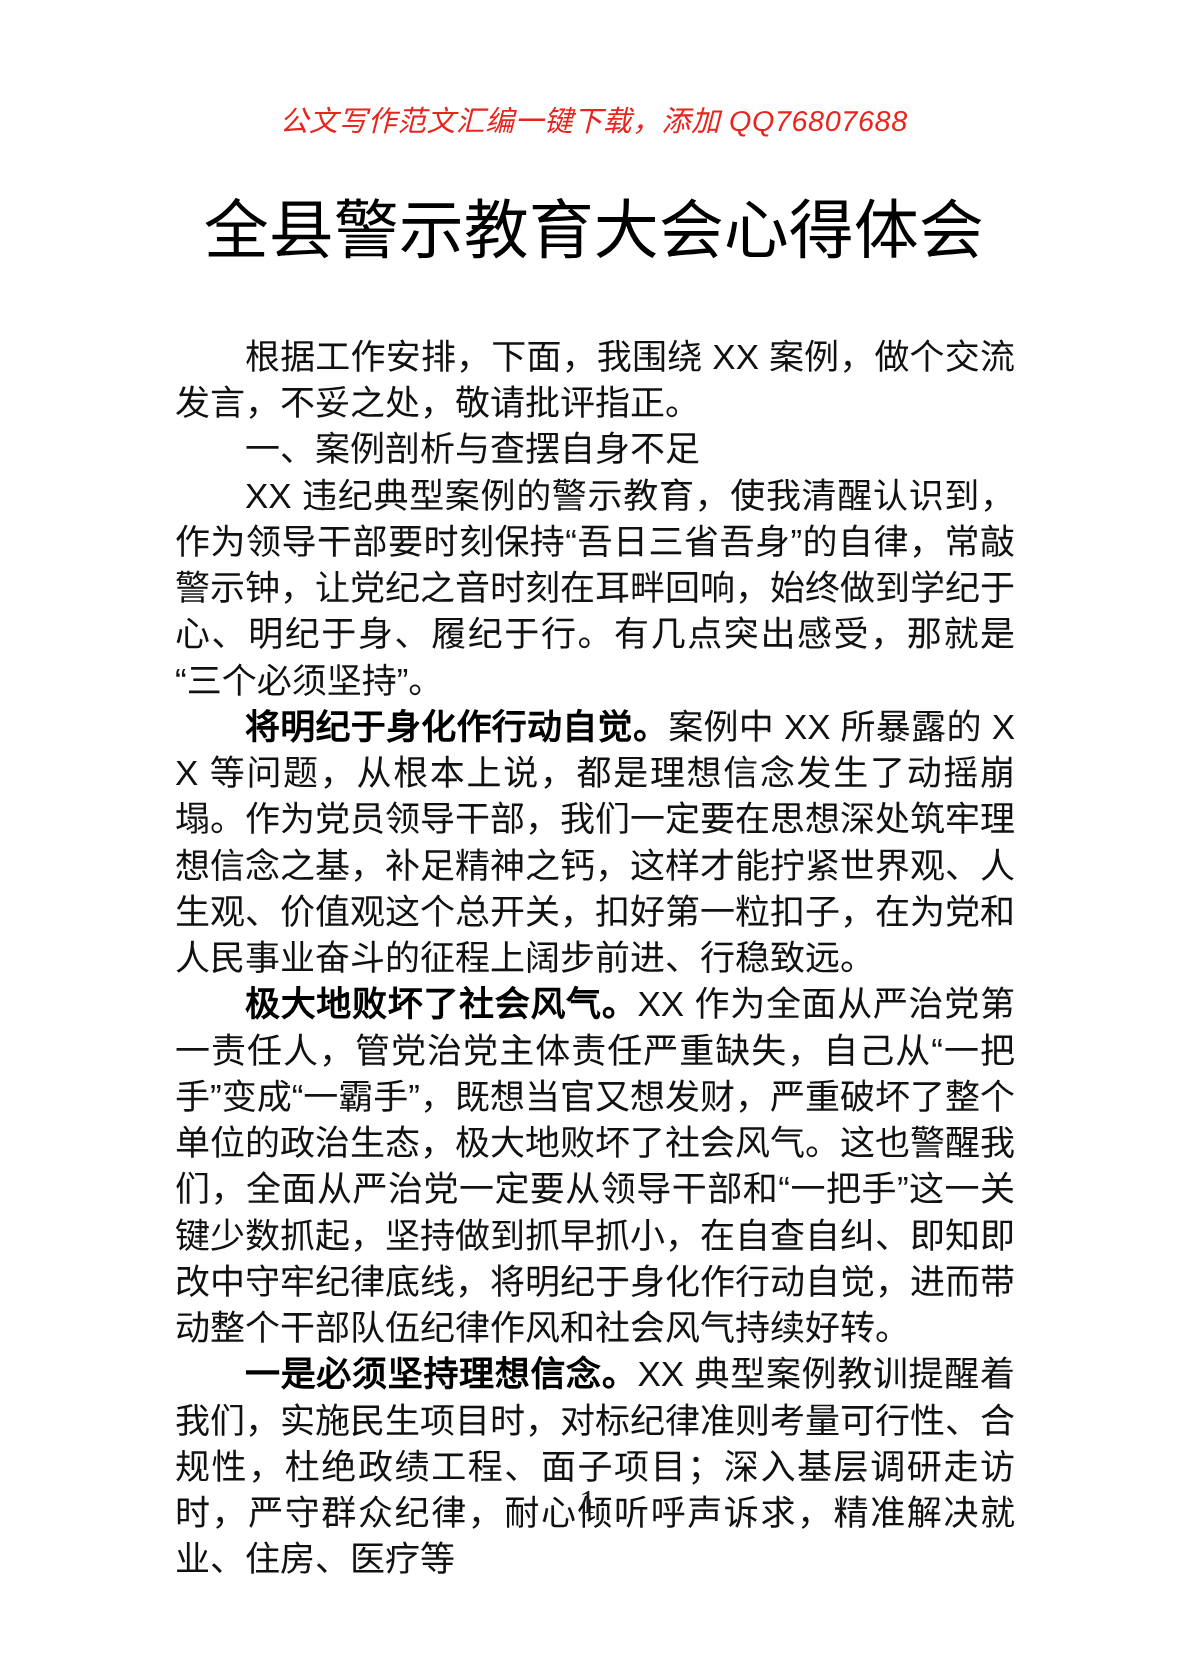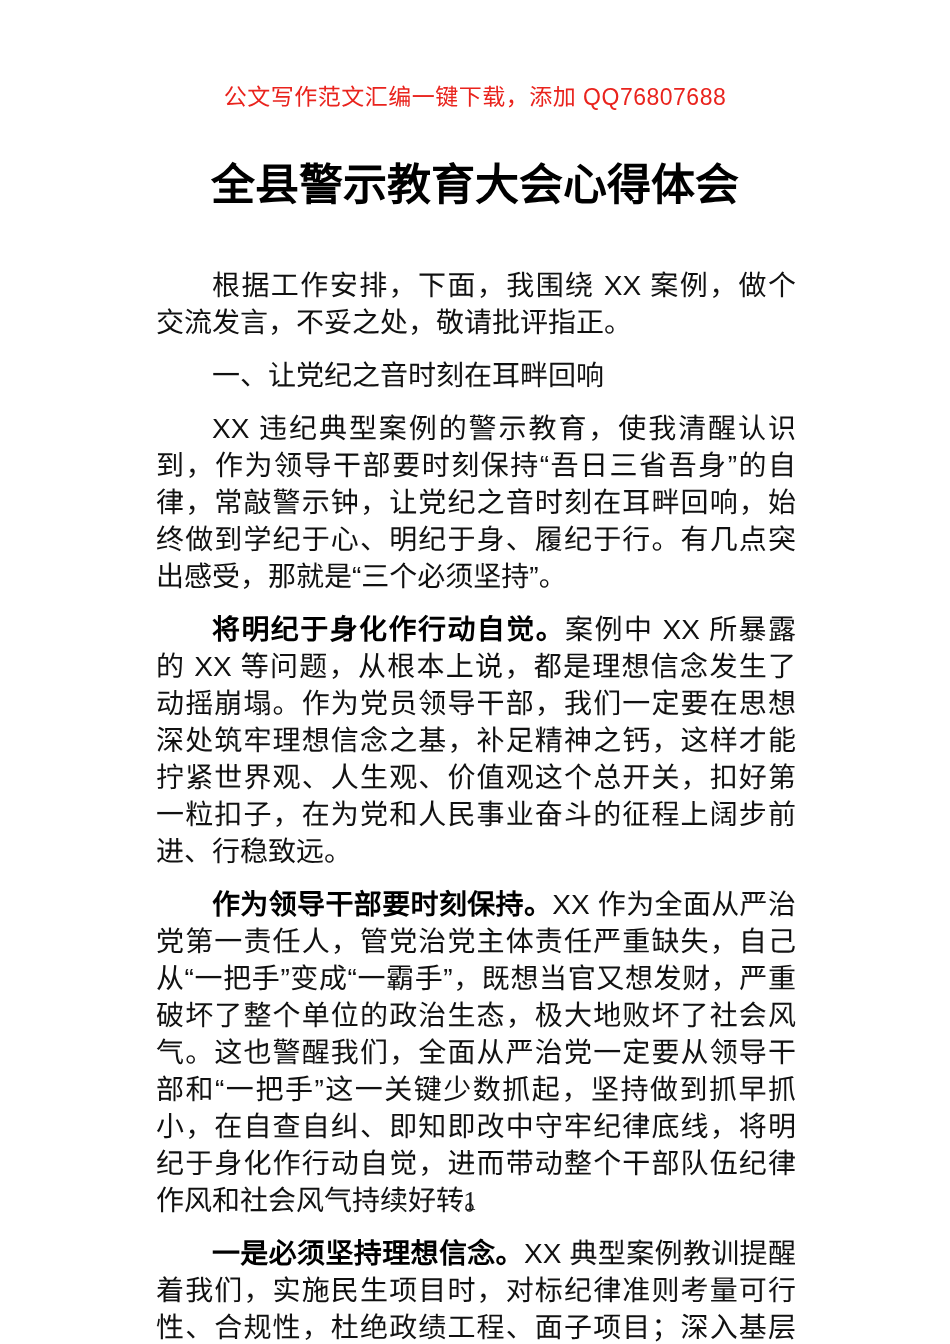--- a/index.html
+++ b/index.html
@@ -16,60 +16,60 @@
     padding-top: 84px;
     text-align: center;
     font-size: 23px;
     line-height: 27px;
     letter-spacing: 0.5px;
     font-weight: 400;
   }
   .doc-title {
     margin: 48px 0 0 0;
     text-align: center;
-    font-size: 44px;
+    font-size: 52px;
     line-height: 52px;
-    font-weight: 700;
+    font-weight: 400;
     color: #000000;
   }
   .content {
     width: 672px;
     margin: 56px 138px 0 140px;
     font-size: 28px;
     line-height: 37px;
     text-align: justify;
     color: #111111;
   }
   .content p {
-    margin: 16px;
+    margin: 0;
     padding: 0;
     text-indent: 2em;
     word-break: break-all;
   }
   .content p strong { font-weight: 700; color: #000000; }
   .page-number {
     position: absolute;
     left: 0;
     right: 10px;
     top: 1186px;
     text-align: center;
     font-size: 27px;
     font-family: "Liberation Serif", serif;
     color: #1a1a1a;
   }
 </style>
 </head>
 <body>
 
-<div class="notice" style="color: rgb(233, 35, 29);">公文写作范文汇编一键下载，添加 QQ76807688</div>
+<div class="notice" style="color: rgb(233, 35, 29); font-style: italic;">公文写作范文汇编一键下载，添加 QQ76807688</div>
 
 <h1 class="doc-title">全县警示教育大会心得体会</h1>
 
 <div class="content">
     <p>根据工作安排，下面，我围绕 XX 案例，做个交流发言，不妥之处，敬请批评指正。</p>
-    <p class="section-heading">一、让党纪之音时刻在耳畔回响</p>
+    <p class="section-heading">一、案例剖析与查摆自身不足</p>
     <p>XX 违纪典型案例的警示教育，使我清醒认识到，作为领导干部要时刻保持“吾日三省吾身”的自律，常敲警示钟，让党纪之音时刻在耳畔回响，始终做到学纪于心、明纪于身、履纪于行。有几点突出感受，那就是“三个必须坚持”。</p>
     <p><strong>将明纪于身化作行动自觉。</strong>案例中 XX 所暴露的 XX 等问题，从根本上说，都是理想信念发生了动摇崩塌。作为党员领导干部，我们一定要在思想深处筑牢理想信念之基，补足精神之钙，这样才能拧紧世界观、人生观、价值观这个总开关，扣好第一粒扣子，在为党和人民事业奋斗的征程上阔步前进、行稳致远。</p>
-    <p><strong>作为领导干部要时刻保持。</strong>XX 作为全面从严治党第一责任人，管党治党主体责任严重缺失，自己从“一把手”变成“一霸手”，既想当官又想发财，严重破坏了整个单位的政治生态，极大地败坏了社会风气。这也警醒我们，全面从严治党一定要从领导干部和“一把手”这一关键少数抓起，坚持做到抓早抓小，在自查自纠、即知即改中守牢纪律底线，将明纪于身化作行动自觉，进而带动整个干部队伍纪律作风和社会风气持续好转。</p>
+    <p><strong>极大地败坏了社会风气。</strong>XX 作为全面从严治党第一责任人，管党治党主体责任严重缺失，自己从“一把手”变成“一霸手”，既想当官又想发财，严重破坏了整个单位的政治生态，极大地败坏了社会风气。这也警醒我们，全面从严治党一定要从领导干部和“一把手”这一关键少数抓起，坚持做到抓早抓小，在自查自纠、即知即改中守牢纪律底线，将明纪于身化作行动自觉，进而带动整个干部队伍纪律作风和社会风气持续好转。</p>
     <p><strong>一是必须坚持理想信念。</strong>XX 典型案例教训提醒着我们，实施民生项目时，对标纪律准则考量可行性、合规性，杜绝政绩工程、面子项目；深入基层调研走访时，严守群众纪律，耐心倾听呼声诉求，精准解决就业、住房、医疗等</p>
   </div>
 
 <div class="page-number">1</div>
 
 </body></html>

